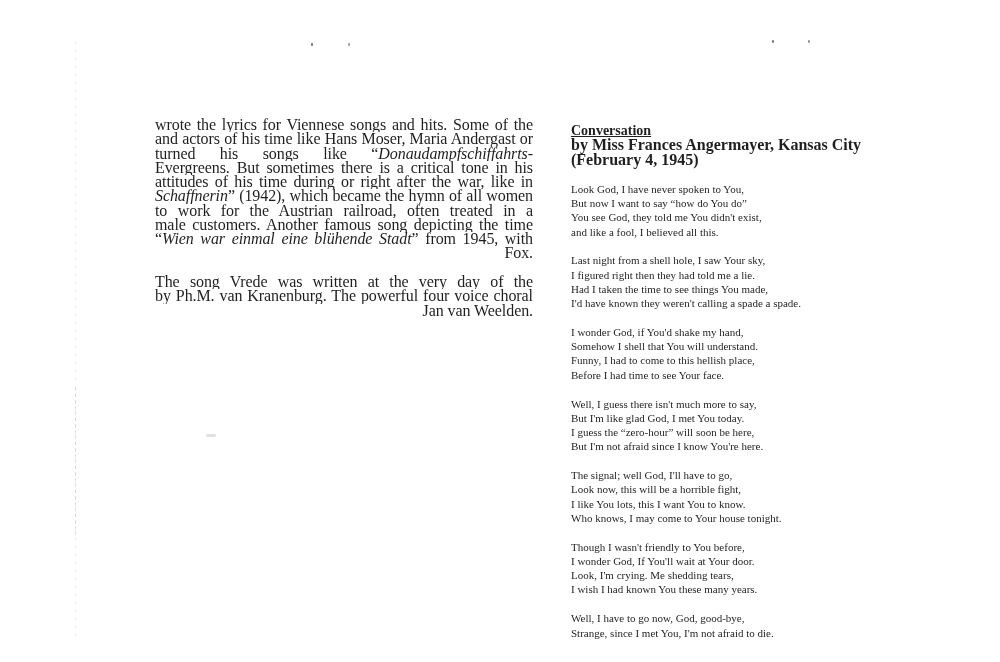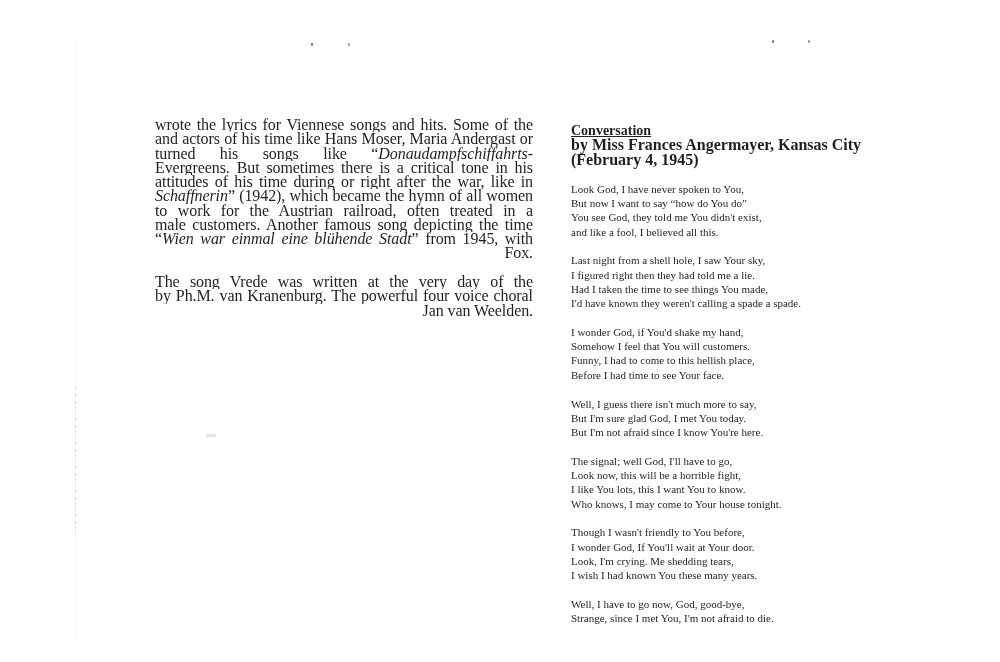--- a/index.html
+++ b/index.html
@@ -167,27 +167,28 @@
           <div class="stanza-line">and like a fool, I believed all this.</div>
         </div>
         <div class="stanza">
           <div class="stanza-line">Last night from a shell hole, I saw Your sky,</div>
           <div class="stanza-line">I figured right then they had told me a lie.</div>
           <div class="stanza-line">Had I taken the time to see things You made,</div>
           <div class="stanza-line">I'd have known they weren't calling a spade a spade.</div>
         </div>
         <div class="stanza">
           <div class="stanza-line">I wonder God, if You'd shake my hand,</div>
-          <div class="stanza-line">Somehow I feel that You will customers.</div>
+          <div class="stanza-line">Somehow I shell that You will understand.</div>
           <div class="stanza-line">Funny, I had to come to this hellish place,</div>
           <div class="stanza-line">Before I had time to see Your face.</div>
         </div>
         <div class="stanza">
           <div class="stanza-line">Well, I guess there isn't much more to say,</div>
-          <div class="stanza-line">But I'm sure glad God, I met You today.</div>
+          <div class="stanza-line">But I'm like glad God, I met You today.</div>
+          <div class="stanza-line">I guess the “zero-hour” will soon be here,</div>
           <div class="stanza-line">But I'm not afraid since I know You're here.</div>
         </div>
         <div class="stanza">
           <div class="stanza-line">The signal; well God, I'll have to go,</div>
           <div class="stanza-line">Look now, this will be a horrible fight,</div>
           <div class="stanza-line">I like You lots, this I want You to know.</div>
           <div class="stanza-line">Who knows, I may come to Your house tonight.</div>
         </div>
         <div class="stanza">
           <div class="stanza-line">Though I wasn't friendly to You before,</div>

